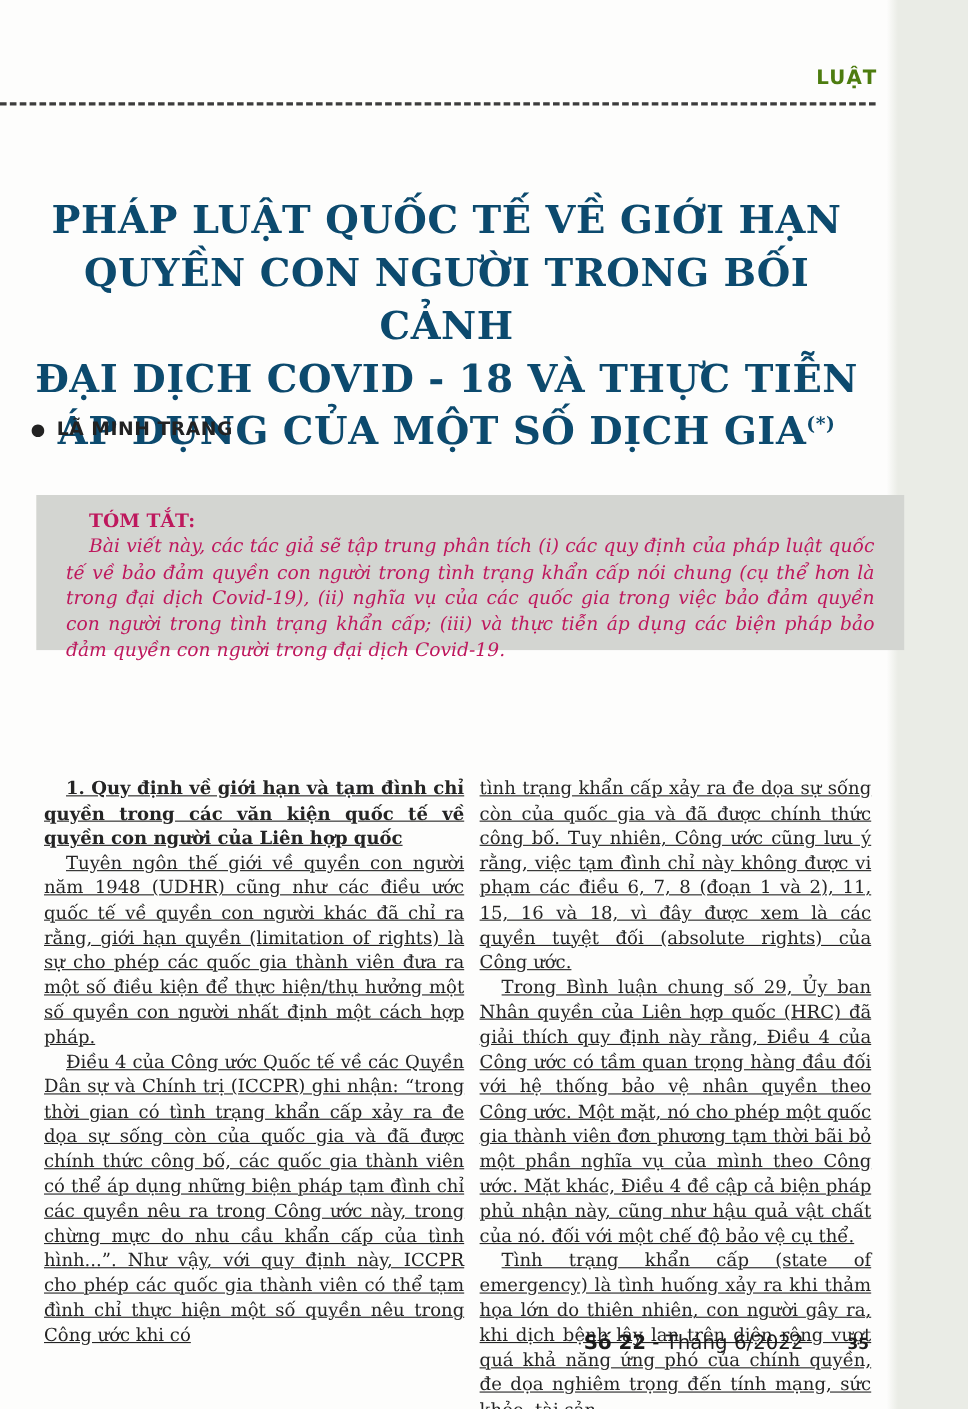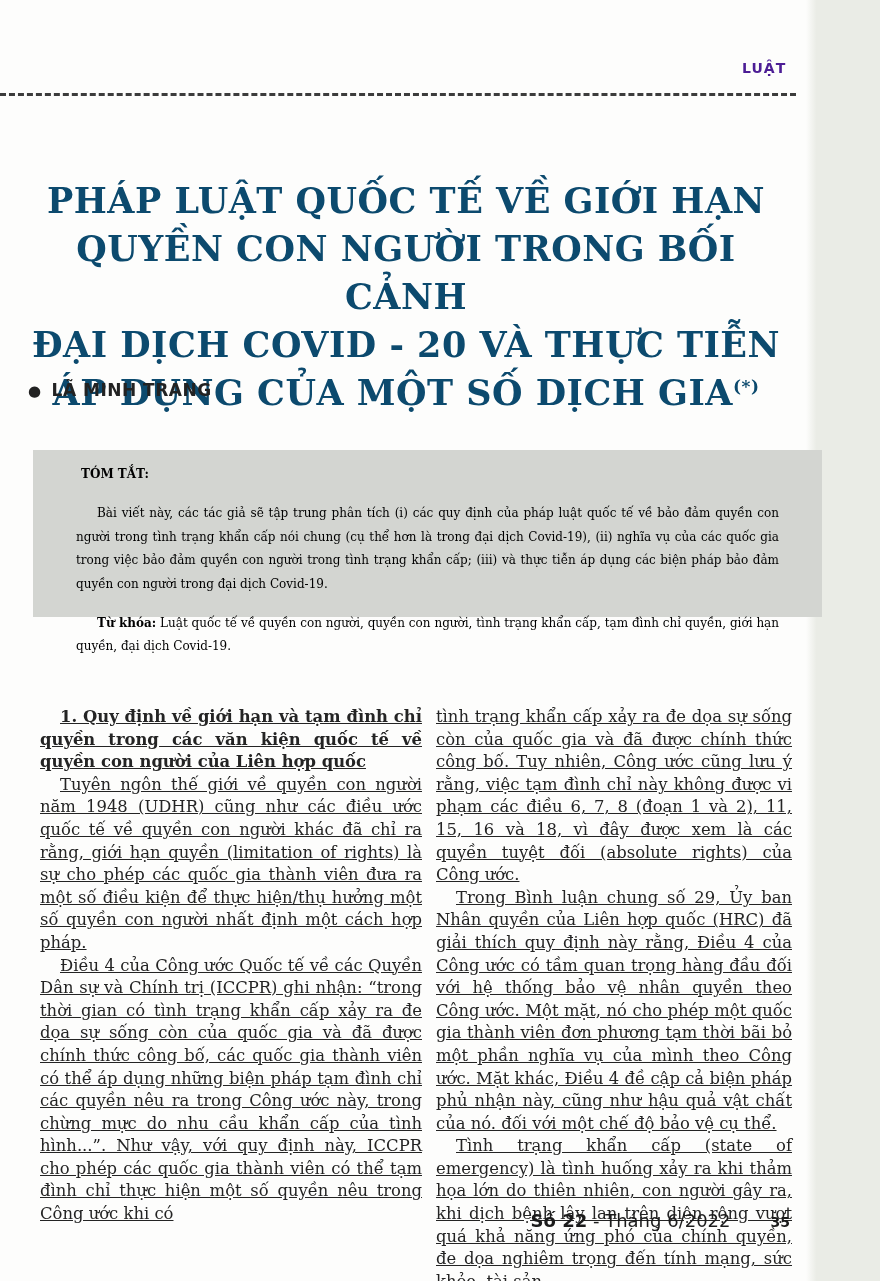--- a/index.html
+++ b/index.html
@@ -12,22 +12,22 @@
     position: relative;
     overflow: hidden;
   }
   .scan-edge {
     position: absolute; top: 0; bottom: 0; left: 806px; right: 0;
     background: linear-gradient(to right, rgba(234,236,230,0) 0%, #eaece6 14%, #eaece6 100%);
   }
   .section-label {
     position: absolute; top: 60px; left: 742px;
     font-family: "DejaVu Sans", sans-serif;
-    font-weight: bold; font-size: 14px; letter-spacing: 1px;
-    color: #4c1d95;
+    font-weight: bold; font-size: 18px; letter-spacing: 1px;
+    color: #4d7c0f;
   }
   .rule-dashed {
     position: absolute; top: 93px; left: 0; width: 796px; height: 0;
     border-top: 3px dashed #3c3c3c;
   }
   .article-title {
     position: absolute; top: 154px; left: 28px; width: 756px;
     text-align: center;
     font-weight: bold; font-size: 35px; line-height: 48px;
     letter-spacing: 0.5px; color: #0c4a6e;
@@ -35,29 +35,29 @@
   .article-title sup { font-size: 17px; vertical-align: super; line-height: 0; }
   .author-row {
     position: absolute; top: 380px; left: 28px; width: 756px;
     text-align: left;
     font-family: "DejaVu Sans", sans-serif;
     font-weight: bold; font-size: 17px; letter-spacing: 0.5px;
     color: #222;
   }
   .author-row .bullet { margin-right: 10px; font-size: 15px; }
   .abstract-box {
-    position: absolute; top: 450px; left: 33px; width: 789px; height: 167px;
+    position: absolute; top: 450px; left: 33px; width: 789px; height: 141px;
     background: #d3d5d1;
     padding: 13px 27px 10px 27px;
-    font-size: 12px; line-height: 23.4px;
+    font-size: 17px; line-height: 23.4px;
     text-align: justify;
-    color: #000000;
+    color: #be185d;
   }
   .abstract-box .abs-heading { font-weight: bold; text-indent: 21px; margin: 0; }
-  .abstract-box p { margin: 16px; text-indent: 21px; }
+  .abstract-box p { margin: 0; text-indent: 21px; font-style: italic; }
   .abstract-box .kw-label { font-weight: bold; }
   .columns {
     position: absolute; top: 706px; left: 40px; width: 752px;
     display: flex; gap: 14px;
     font-size: 16.4px; line-height: 22.6px;
     text-align: justify; color: #242424;
   }
   .col-left  { width: 382px; }
   .col-right { width: 356px; }
   .columns p { margin: 0; text-indent: 20px; text-decoration: underline; }
@@ -78,32 +78,31 @@
 
 <div class="scan-edge"></div>
 
 <div class="section-label">LUẬT</div>
 
 <div class="rule-dashed"></div>
 
 <h1 class="article-title">
   <span>PHÁP LUẬT QUỐC TẾ VỀ GIỚI HẠN</span><br>
   <span>QUYỀN CON NGƯỜI TRONG BỐI CẢNH</span><br>
-  <span>ĐẠI DỊCH COVID - 20 VÀ THỰC TIỄN</span><br>
+  <span>ĐẠI DỊCH COVID - 18 VÀ THỰC TIỄN</span><br>
   <span>ÁP DỤNG CỦA MỘT SỐ DỊCH GIA</span><sup>(*)</sup>
 </h1>
 
 <div class="author-row">
   <span class="bullet">●</span><span>LÃ MINH TRANG</span>
 </div>
 
 <div class="abstract-box">
   <div class="abs-heading">TÓM TẮT:</div>
   <p>Bài viết này, các tác giả sẽ tập trung phân tích (i) các quy định của pháp luật quốc tế về bảo đảm quyền con người trong tình trạng khẩn cấp nói chung (cụ thể hơn là trong đại dịch Covid-19), (ii) nghĩa vụ của các quốc gia trong việc bảo đảm quyền con người trong tình trạng khẩn cấp; (iii) và thực tiễn áp dụng các biện pháp bảo đảm quyền con người trong đại dịch Covid-19.</p>
-  <p><span class="kw-label">Từ khóa:</span><span> Luật quốc tế về quyền con người, quyền con người, tình trạng khẩn cấp, tạm đình chỉ quyền, giới hạn quyền, đại dịch Covid-19.</span></p>
 </div>
 
 <div class="columns">
   <div class="col-left">
     <p class="col-heading">1. Quy định về giới hạn và tạm đình chỉ quyền trong các văn kiện quốc tế về quyền con người của Liên hợp quốc</p>
     <p>Tuyên ngôn thế giới về quyền con người năm 1948 (UDHR) cũng như các điều ước quốc tế về quyền con người khác đã chỉ ra rằng, giới hạn quyền (limitation of rights) là sự cho phép các quốc gia thành viên đưa ra một số điều kiện để thực hiện/thụ hưởng một số quyền con người nhất định một cách hợp pháp.</p>
     <p>Điều 4 của Công ước Quốc tế về các Quyền Dân sự và Chính trị (ICCPR) ghi nhận: “trong thời gian có tình trạng khẩn cấp xảy ra đe dọa sự sống còn của quốc gia và đã được chính thức công bố, các quốc gia thành viên có thể áp dụng những biện pháp tạm đình chỉ các quyền nêu ra trong Công ước này, trong chừng mực do nhu cầu khẩn cấp của tình hình...”. Như vậy, với quy định này, ICCPR cho phép các quốc gia thành viên có thể tạm đình chỉ thực hiện một số quyền nêu trong Công ước khi có</p>
   </div>
   <div class="col-right">
     <p style="text-indent:0;">tình trạng khẩn cấp xảy ra đe dọa sự sống còn của quốc gia và đã được chính thức công bố. Tuy nhiên, Công ước cũng lưu ý rằng, việc tạm đình chỉ này không được vi phạm các điều 6, 7, 8 (đoạn 1 và 2), 11, 15, 16 và 18, vì đây được xem là các quyền tuyệt đối (absolute rights) của Công ước.</p>

